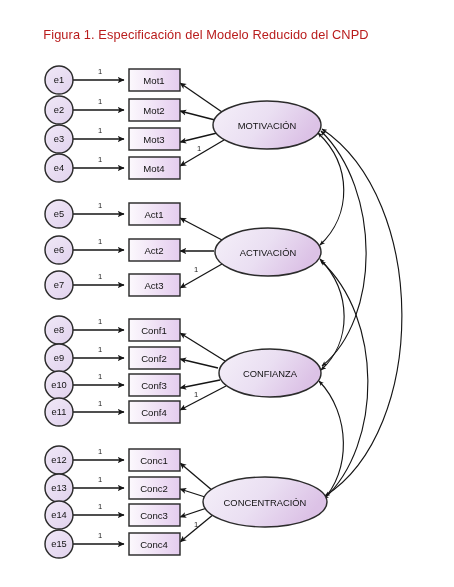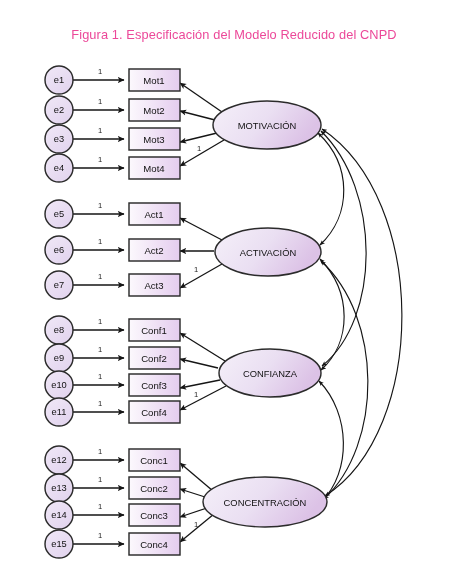--- a/index.html
+++ b/index.html
@@ -20,24 +20,23 @@
     height: 587px;
     background: #ffffff;
   }
   #figure-title {
     position: absolute;
     left: 0;
     top: 27px;
     width: 412px;
     text-align: center;
     font-size: 12.8px;
-    color: #ec4899;
+    color: #b91c1c;
     letter-spacing: 0.1px;
     white-space: nowrap;
-    padding-left: 28px;
   }
   #diagram-svg {
     position: absolute;
     left: 0;
     top: 0;
   }
   .err-label {
     font-size: 9.3px;
     fill: #111111;
     text-anchor: middle;

